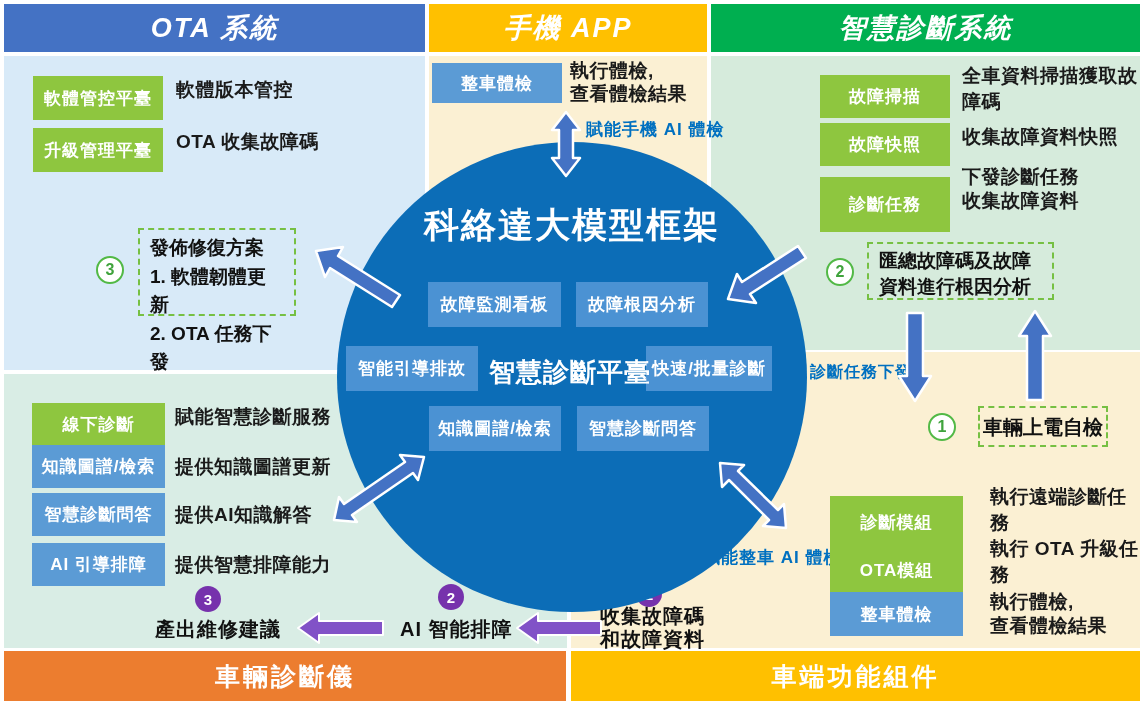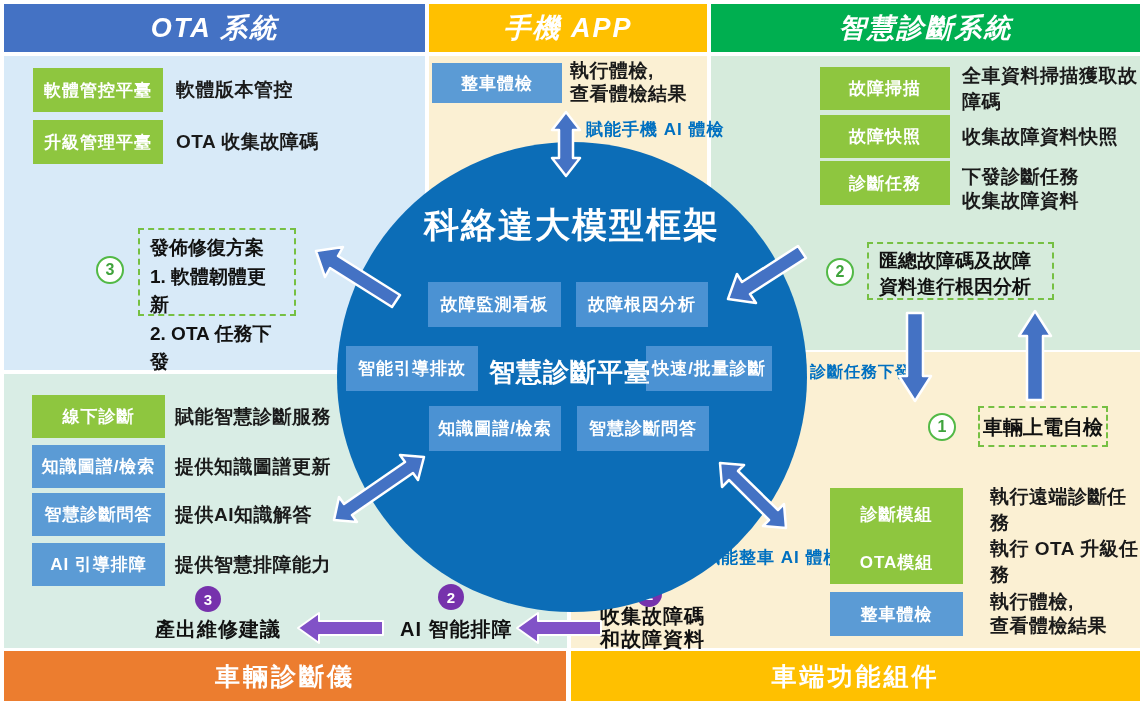--- a/index.html
+++ b/index.html
@@ -3,21 +3,21 @@
 <meta charset="utf-8">
 <style>
   html,body{margin:0;padding:0;background:#fff;}
   .canvas{position:relative;width:1144px;height:707px;background:#fff;overflow:hidden;
           font-family:"Liberation Sans","DejaVu Sans",sans-serif;}
   .hdr{position:absolute;display:flex;align-items:center;justify-content:center;
        color:#fff;font-weight:bold;font-size:27px;letter-spacing:2px;font-style:italic;}
   .panel{position:absolute;}
   .gbox,.bbox{position:absolute;display:flex;align-items:center;justify-content:center;
        color:#fff;font-weight:bold;font-size:17px;letter-spacing:1px;}
-  .gbox{background:#8EC63F;}
+  .gbox{background:#8EC63F;margin-top:8px;}
   .bbox{background:#5B9BD5;}
   .desc{position:absolute;display:flex;align-items:center;color:#1a1a1a;
        font-weight:600;font-size:19px;letter-spacing:0.5px;}
   .pre{white-space:pre-line;}
   .dashed{position:absolute;border:2px dashed #76C043;color:#111;font-weight:600;
        font-size:19px;line-height:1.5;padding:4px 10px;box-sizing:border-box;}
   .gnum{position:absolute;width:28px;height:28px;border-radius:50%;background:#fff;
        border:2.5px solid #52B946;color:#3FA33C;font-weight:bold;font-size:16px;
        display:flex;align-items:center;justify-content:center;box-sizing:border-box;}
   .pnum{position:absolute;width:26px;height:26px;border-radius:50%;background:#7632AC;
@@ -77,21 +77,21 @@
 
   <div class="bbox" style="left:432px;top:63px;width:130px;height:40px;">整車體檢</div>
   <div class="desc pre" style="left:570px;top:58px;height:50px;line-height:1.2;">執行體檢,
 查看體檢結果</div>
   <div class="bluelabel" style="left:586px;top:118px;">賦能手機 AI 體檢</div>
 
   <div class="gbox" style="left:820px;top:67px;width:130px;height:43px;">故障掃描</div>
   <div class="desc" style="left:962px;top:67px;height:43px;">全車資料掃描獲取故障碼</div>
   <div class="gbox" style="left:820px;top:115px;width:130px;height:43px;">故障快照</div>
   <div class="desc" style="left:962px;top:115px;height:43px;">收集故障資料快照</div>
-  <div class="gbox" style="left:820px;top:161px;width:130px;height:44px;">診斷任務</div>
+  <div class="gbox" style="left:820px;top:169px;width:130px;height:55px;">診斷任務</div>
   <div class="desc pre" style="left:962px;top:163px;height:52px;line-height:1.25;">下發診斷任務
 收集故障資料</div>
   <div class="dashed pre" style="left:867px;top:242px;width:187px;height:58px;line-height:1.35;">匯總故障碼及故障
 資料進行根因分析</div>
   <div class="gnum" style="left:826px;top:258px;">2</div>
   <div class="bluelabel" style="left:810px;top:362px;font-size:16px;">診斷任務下發</div>
 
   <div class="dashed" style="left:978px;top:406px;width:130px;height:41px;display:flex;align-items:center;justify-content:center;font-size:20px;font-weight:bold;padding:0;">車輛上電自檢</div>
   <div class="gnum" style="left:928px;top:413px;">1</div>
   <div class="bluelabel" style="left:703px;top:546px;">賦能整車 AI 體檢</div>

